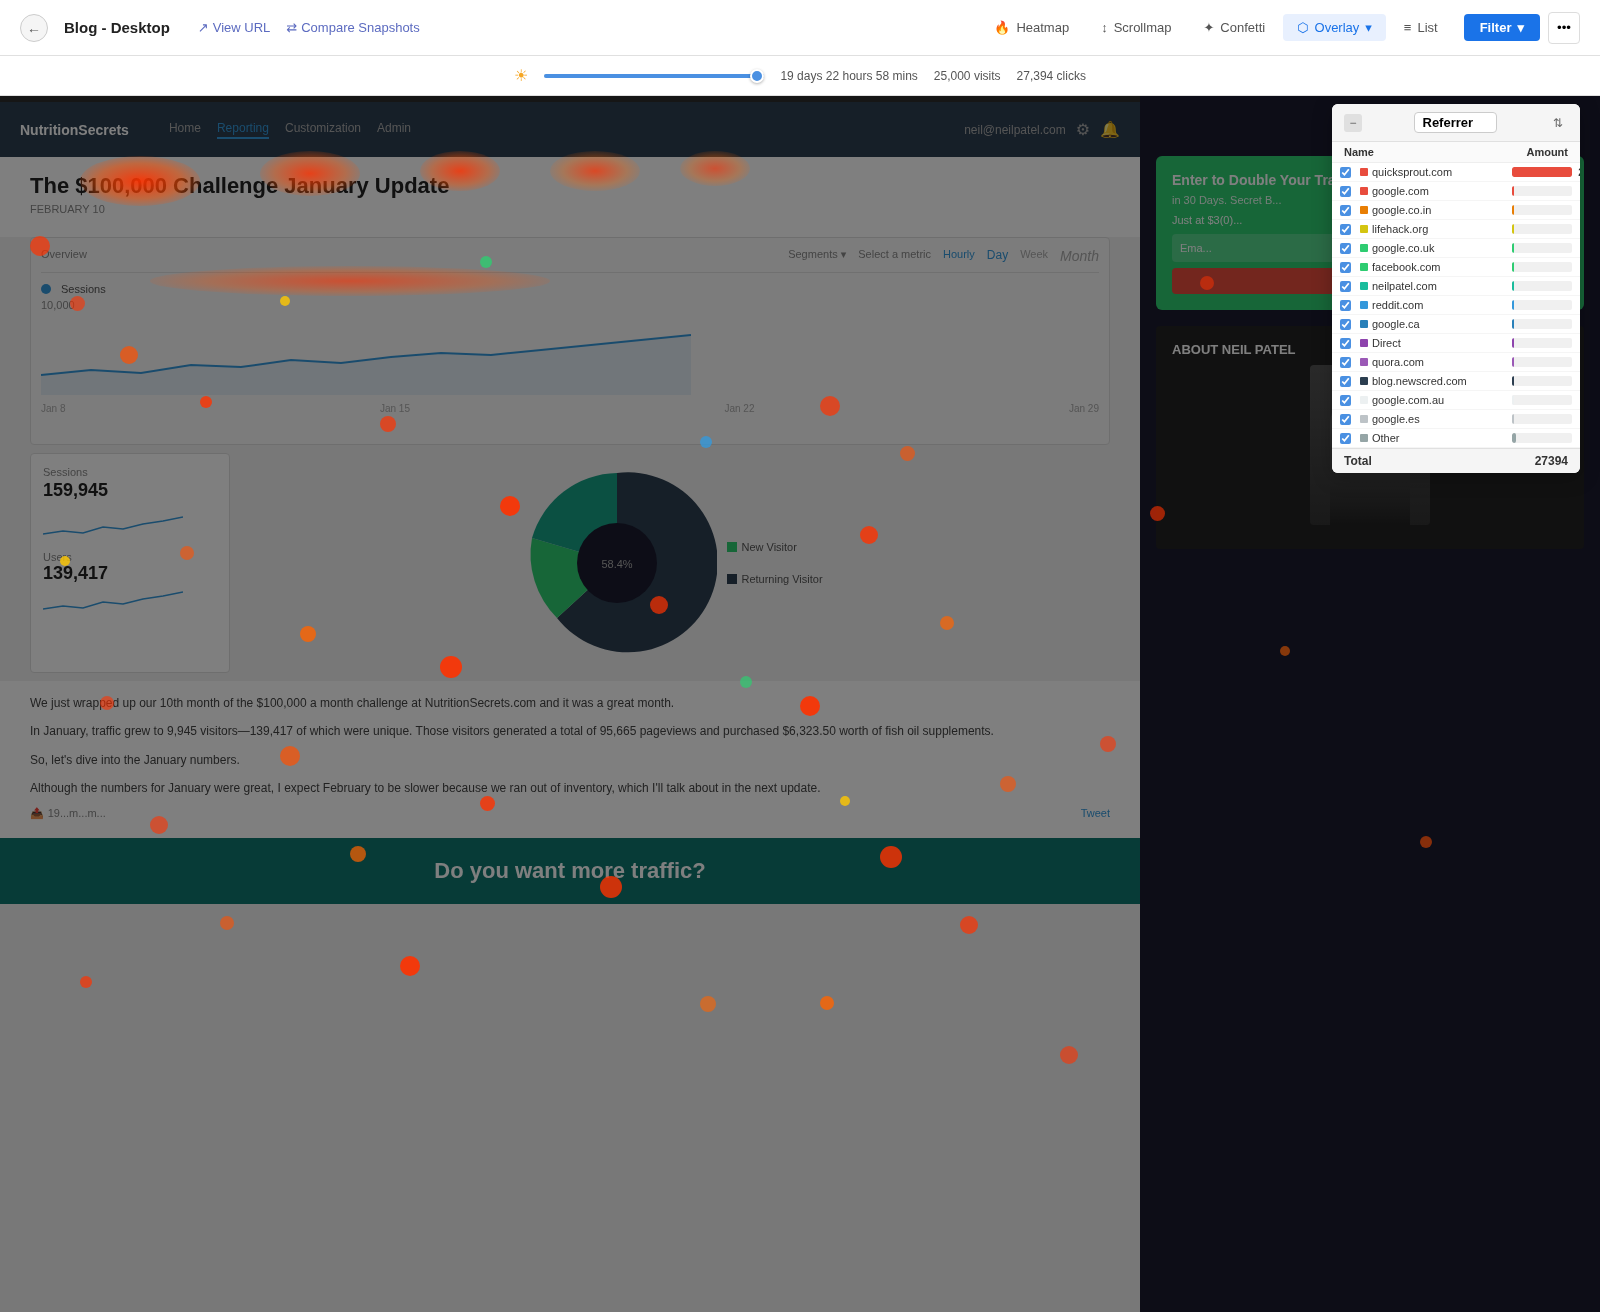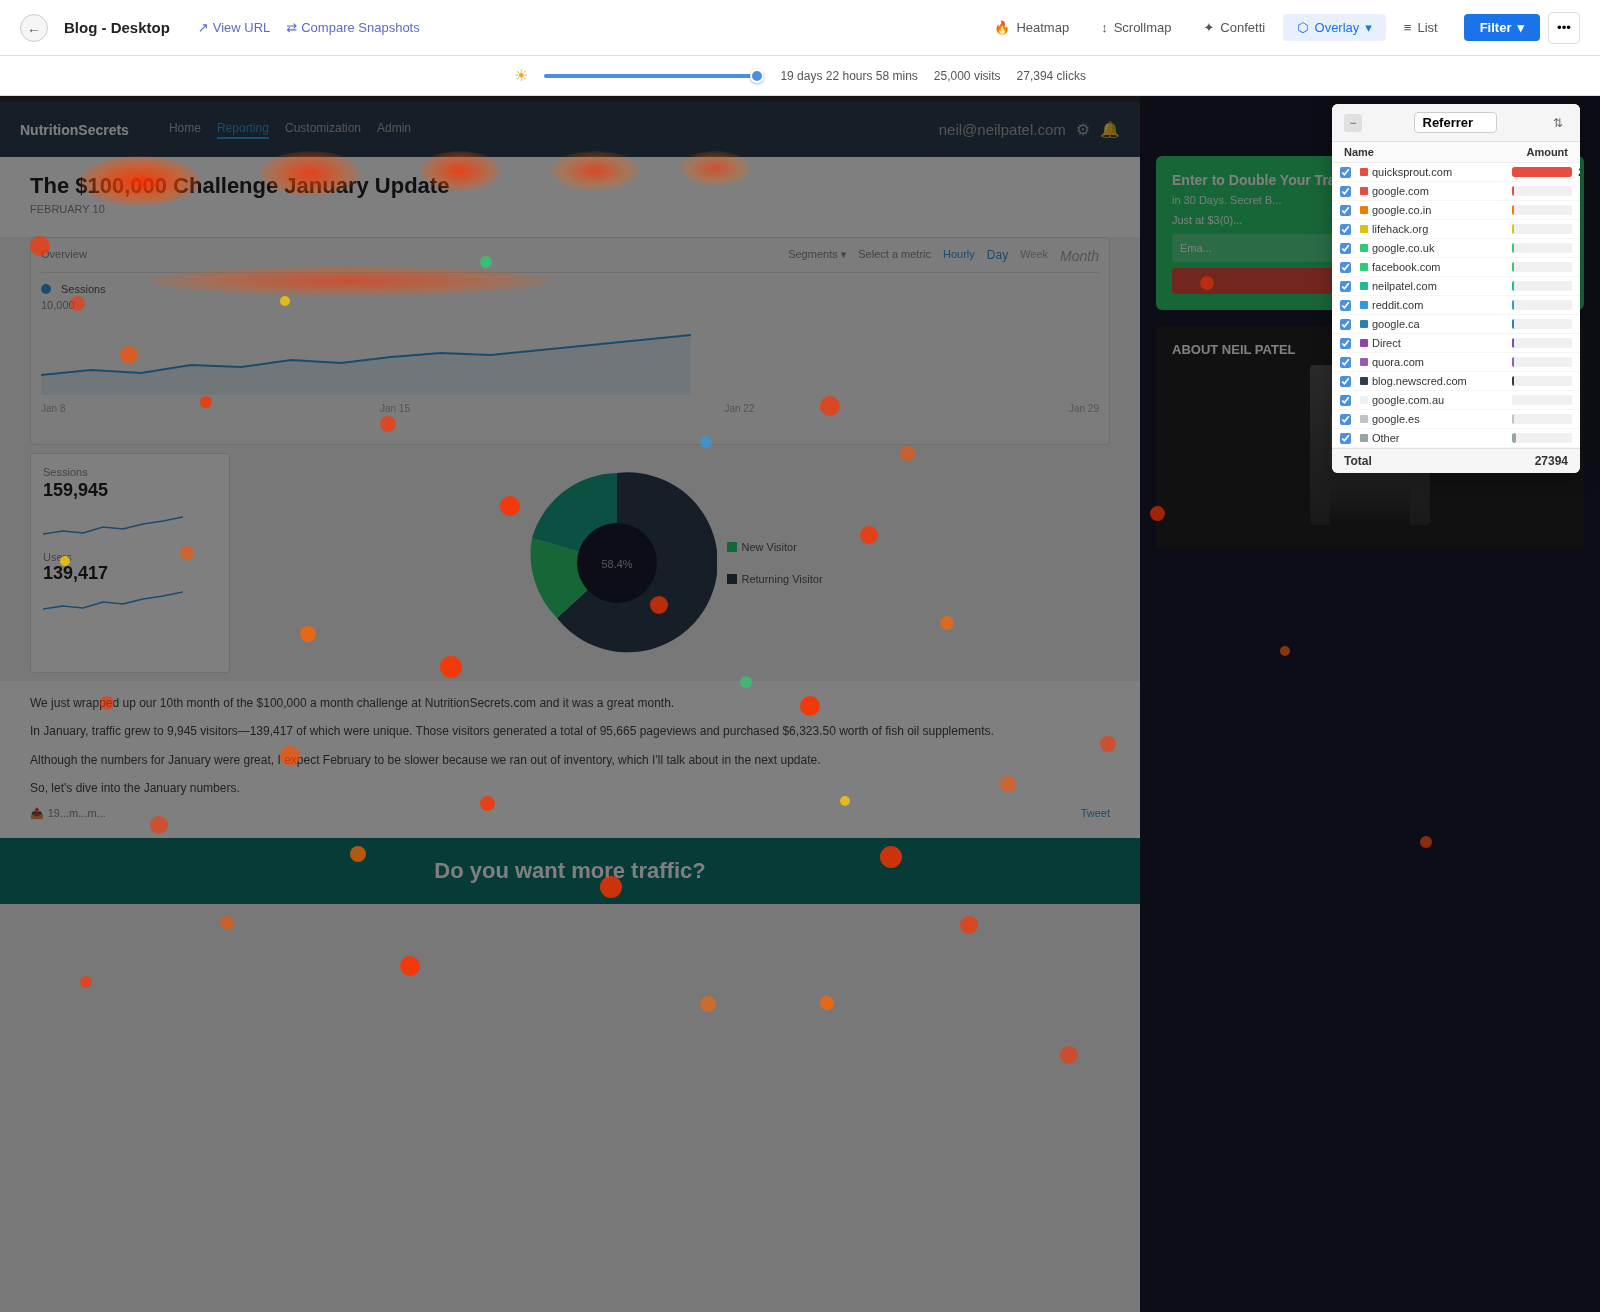--- a/index.html
+++ b/index.html
@@ -125,21 +125,21 @@
 
       <div style="height:55px;background:#2c3e50;display:flex;align-items:center;padding:0 20px;gap:20px;">
         <span style="color:#fff;font-size:14px;font-weight:700;">NutritionSecrets</span>
         <div style="display:flex;gap:16px;margin-left:20px;">
           <span style="color:#aaa;font-size:12px;">Home</span>
           <span style="color:#3498db;font-size:12px;border-bottom:2px solid #3498db;padding-bottom:2px;">Reporting</span>
           <span style="color:#aaa;font-size:12px;">Customization</span>
           <span style="color:#aaa;font-size:12px;">Admin</span>
         </div>
         <div style="margin-left:auto;display:flex;gap:10px;align-items:center;">
-          <span style="color:#aaa;font-size:15px;">neil@neilpatel.com</span>
+          <span style="color:#aaa;font-size:12px;">neil@neilpatel.com</span>
           <span style="color:#aaa;font-size:16px;">⚙</span>
           <span style="color:#aaa;font-size:16px;">🔔</span>
         </div>
       </div>
 
       <div style="background:#fff;padding:16px 30px 10px;">
         <div style="font-size:22px;font-weight:700;color:#222;margin-bottom:4px;">The $100,000 Challenge January Update</div>
         <div style="font-size:11px;color:#888;margin-bottom:12px;">FEBRUARY 10</div>
       </div>
 
@@ -212,22 +212,22 @@
               <span style="width:10px;height:10px;background:#2c3e50;display:inline-block;"></span>
               <span style="font-size:11px;color:#555;">Returning Visitor</span>
             </div>
           </div>
         </div>
       </div>
 
       <div style="background:#fff;padding:12px 30px;">
         <div style="font-size:12px;color:#444;line-height:1.7;margin-bottom:8px;">We just wrapped up our 10th month of the $100,000 a month challenge at NutritionSecrets.com and it was a great month.</div>
         <div style="font-size:12px;color:#444;line-height:1.7;margin-bottom:8px;">In January, traffic grew to 9,945 visitors—139,417 of which were unique. Those visitors generated a total of 95,665 pageviews and purchased $6,323.50 worth of fish oil supplements.</div>
+        <div style="font-size:12px;color:#444;line-height:1.7;margin-bottom:8px;">So, let's dive into the January numbers.</div>
         <div style="font-size:12px;color:#444;line-height:1.7;margin-bottom:8px;">Although the numbers for January were great, I expect February to be slower because we ran out of inventory, which I'll talk about in the next update.</div>
-        <div style="font-size:12px;color:#444;line-height:1.7;margin-bottom:8px;">So, let's dive into the January numbers.</div>
         <div style="display:flex;gap:4px;margin-bottom:6px;">
           <span style="font-size:11px;color:#888;">📤</span>
           <span style="font-size:11px;color:#888;">19...m...m...</span>
           <span style="font-size:11px;color:#3498db;margin-left:auto;">Tweet</span>
         </div>
       </div>
 
       <div style="background:#0f766e;padding:20px 30px;text-align:center;">
         <div style="font-size:22px;font-weight:700;color:#fff;">Do you want more traffic?</div>
       </div>

